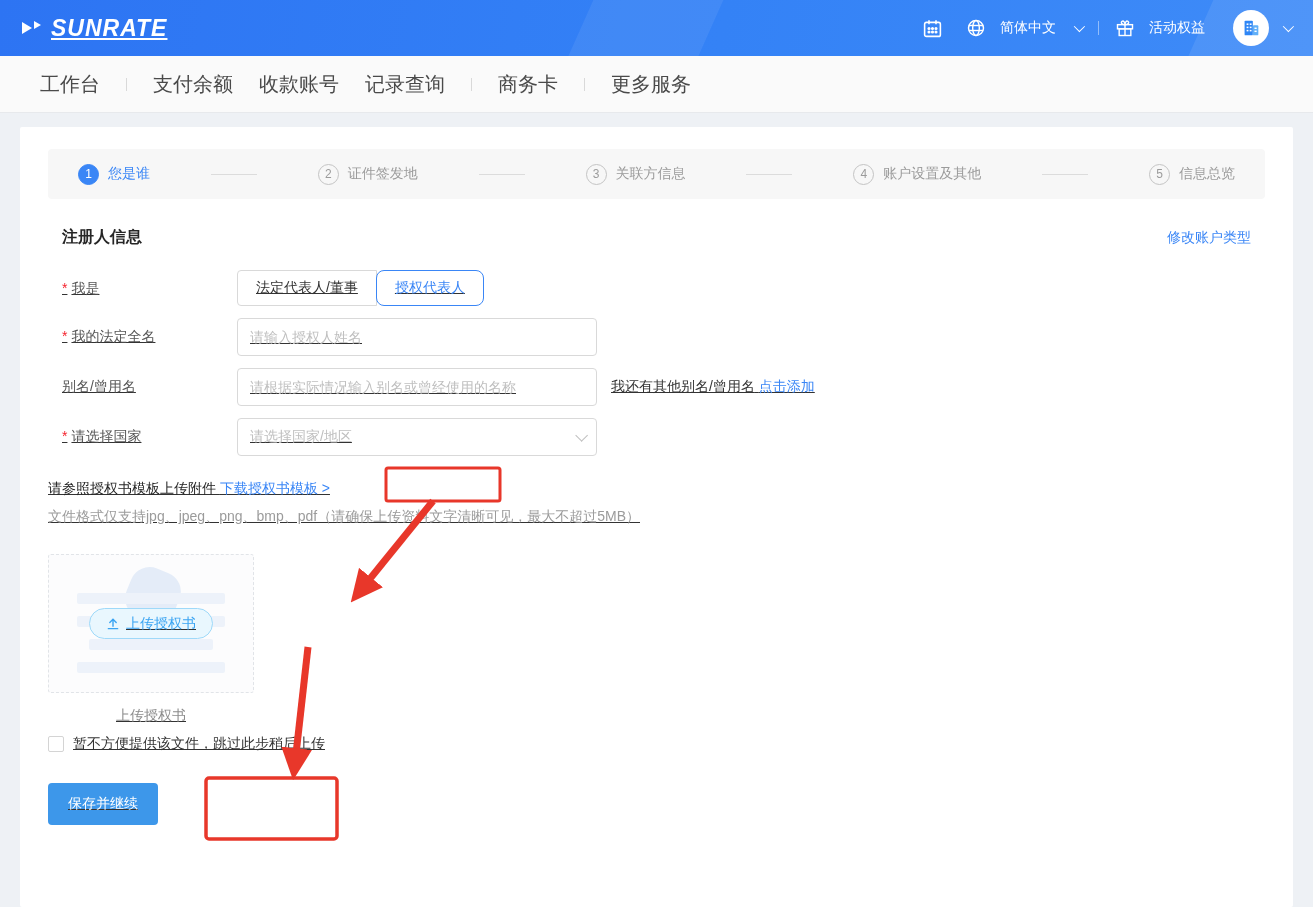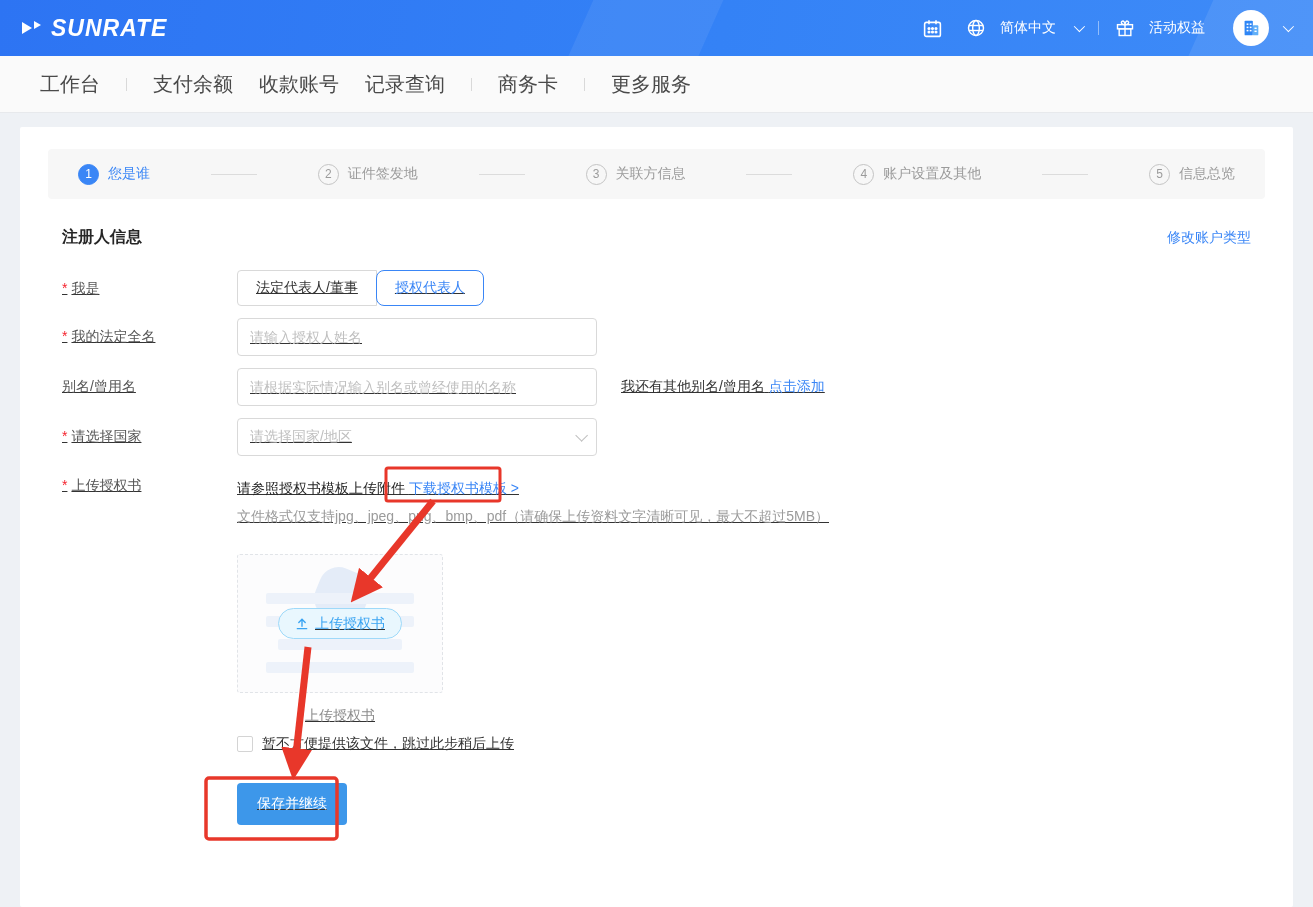--- a/index.html
+++ b/index.html
@@ -19,21 +19,21 @@
     display: flex; align-items: center; justify-content: space-between;
     padding: 0 22px; overflow: hidden;
   }
   .header-stripe { position: absolute; top: -10px; height: 80px; background: rgba(255,255,255,0.07); transform: skewX(-24deg); }
   .stripe-a { left: 580px; width: 130px; }
   .stripe-b { left: 1200px; width: 260px; background: rgba(255,255,255,0.09); }
   .logo { display: flex; align-items: center; gap: 4px; z-index: 1; }
   .logo-tris { display: flex; align-items: center; gap: 2px; margin-right: 6px; }
   .tri { width: 0; height: 0; border-top: 6px solid transparent; border-bottom: 6px solid transparent; border-left: 10px solid #fff; }
   .tri-sm { border-top-width: 4px; border-bottom-width: 4px; border-left-width: 7px; margin-top: -6px; }
-  .logo-text { color: #fff; font-size: 23px; font-weight: 800; font-style: italic; letter-spacing: 1px; }
+  .logo-text { color: #fff; font-size: 23px; font-weight: 800; font-style: italic; letter-spacing: 1px; text-decoration: underline; }
   .header-right { display: flex; align-items: center; gap: 0; z-index: 1; color: #fff; font-size: 14px; }
   .hbtn { display: flex; align-items: center; gap: 14px; cursor: pointer; }
   .hdivider { width: 1px; height: 14px; background: rgba(255,255,255,0.45); margin: 0 16px; }
   .chev { width: 8px; height: 8px; border-right: 1.6px solid #fff; border-bottom: 1.6px solid #fff; transform: rotate(45deg) translateY(-2px); margin-left: 4px; }
   .avatar { width: 36px; height: 36px; border-radius: 50%; background: #fff; display: flex; align-items: center; justify-content: center; margin-left: 28px; }
   .av-chev { margin-left: 14px; }
 
   
   .navbar {
     height: 57px; background: #fafafa; border-bottom: 1px solid #e7e9ec;
@@ -85,21 +85,21 @@
     padding: 3px 12px; font-size: 14px; color: #333; outline: none; background: #fff;
     font-family: "Liberation Sans", "DejaVu Sans", sans-serif;
   }
   .tinput::placeholder { color: #bfbfbf; }
   .fselect {
     width: 360px; height: 38px; border: 1px solid #d9d9d9; border-radius: 4px;
     padding: 0 12px; display: flex; align-items: center; justify-content: space-between;
     font-size: 14px; color: #bfbfbf; cursor: pointer; background: #fff;
   }
   .sel-chev { width: 9px; height: 9px; border-right: 1.5px solid #c0c0c0; border-bottom: 1.5px solid #c0c0c0; transform: rotate(45deg) translateY(-3px); }
-  .side-note { margin-left: 24px; padding-top: 10px; font-size: 14px; color: #333; white-space: nowrap; }
+  .side-note { margin-left: 14px; padding-top: 10px; font-size: 14px; color: #333; white-space: nowrap; }
 
   
   .upload-col { display: flex; flex-direction: column; }
   .upl-instruction { font-size: 14px; color: #262626; line-height: 22px; padding-top: 1px; }
   .upl-hint { font-size: 14px; color: #9b9b9b; line-height: 22px; margin-top: 6px; }
   .upload-box {
     margin-top: 27px; width: 206px; height: 139px; border: 1px dashed #e1e4e8; border-radius: 3px;
     background: #fcfcfd; position: relative; display: flex; align-items: center; justify-content: center; cursor: pointer;
   }
   .doc-illu { position: absolute; inset: 0; overflow: hidden; }
@@ -283,23 +283,20 @@
           </div>
           <div class="fcontrol">
             <div class="fselect">
               <span>请选择国家/地区</span>
               <span class="sel-chev"></span>
             </div>
           </div>
         </div>
 
         <div class="frow">
-          <div class="flabel" style="padding-top:1px;">
-            <span class="req">*</span><span>上传授权书</span>
-          </div>
           <div class="upload-col">
             <div class="upl-instruction">
               <span>请参照授权书模板上传附件 </span><a class="link">下载授权书模板 &gt;</a>
             </div>
             <div class="upl-hint">文件格式仅支持jpg、jpeg、png、bmp、pdf（请确保上传资料文字清晰可见，最大不超过5MB）</div>
 
             <div class="upload-box">
               <div class="doc-illu">
                 <div class="doc-seal"></div>
                 <div class="doc-bar" style="top:38px;"></div>

